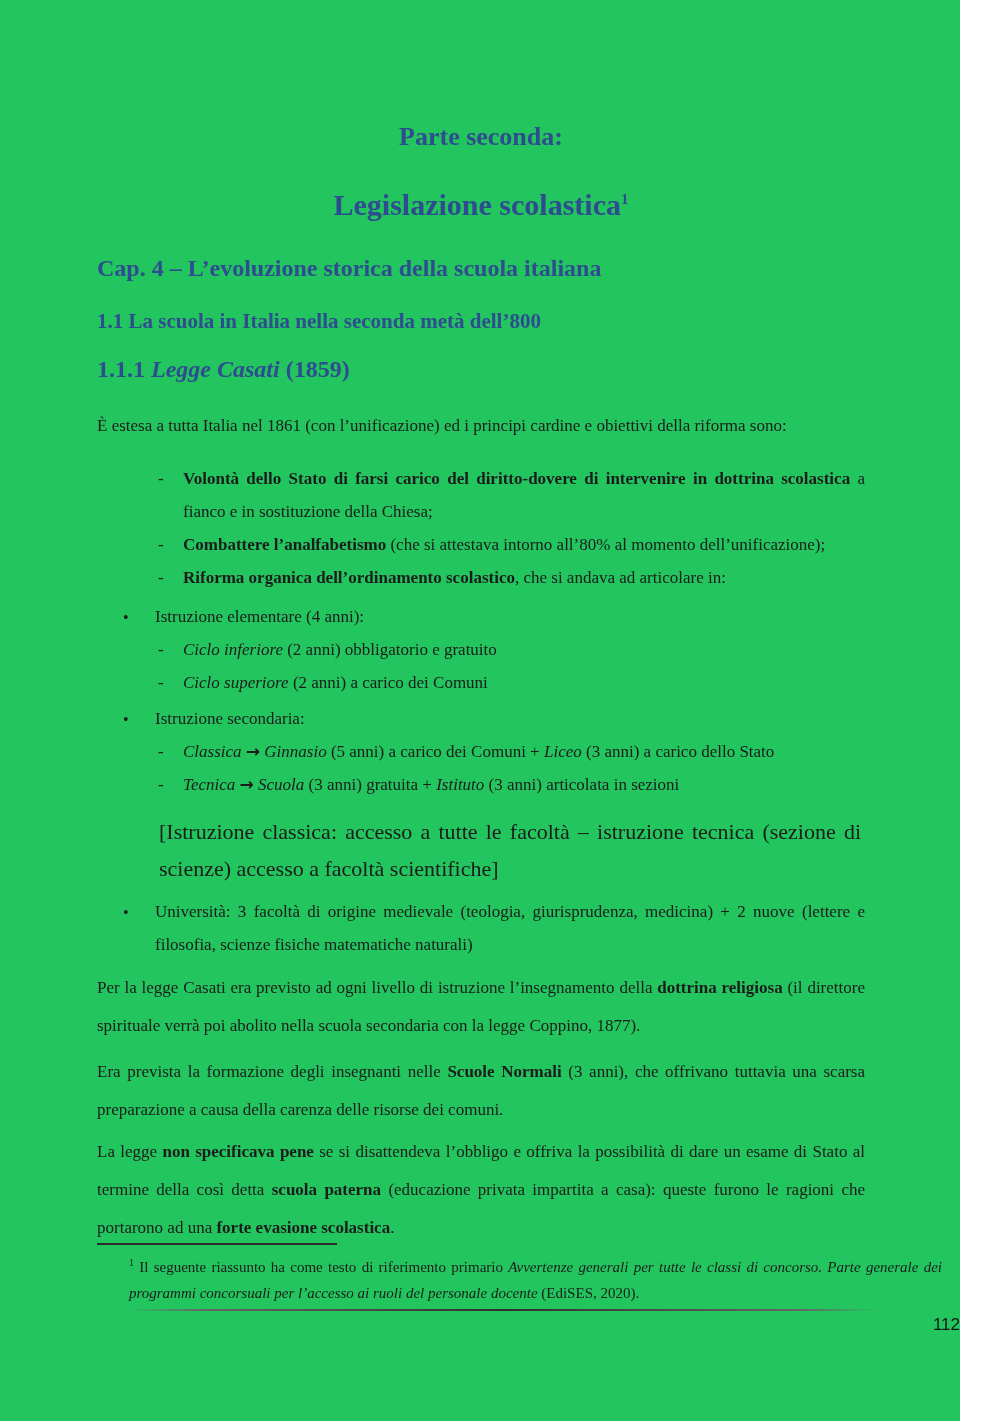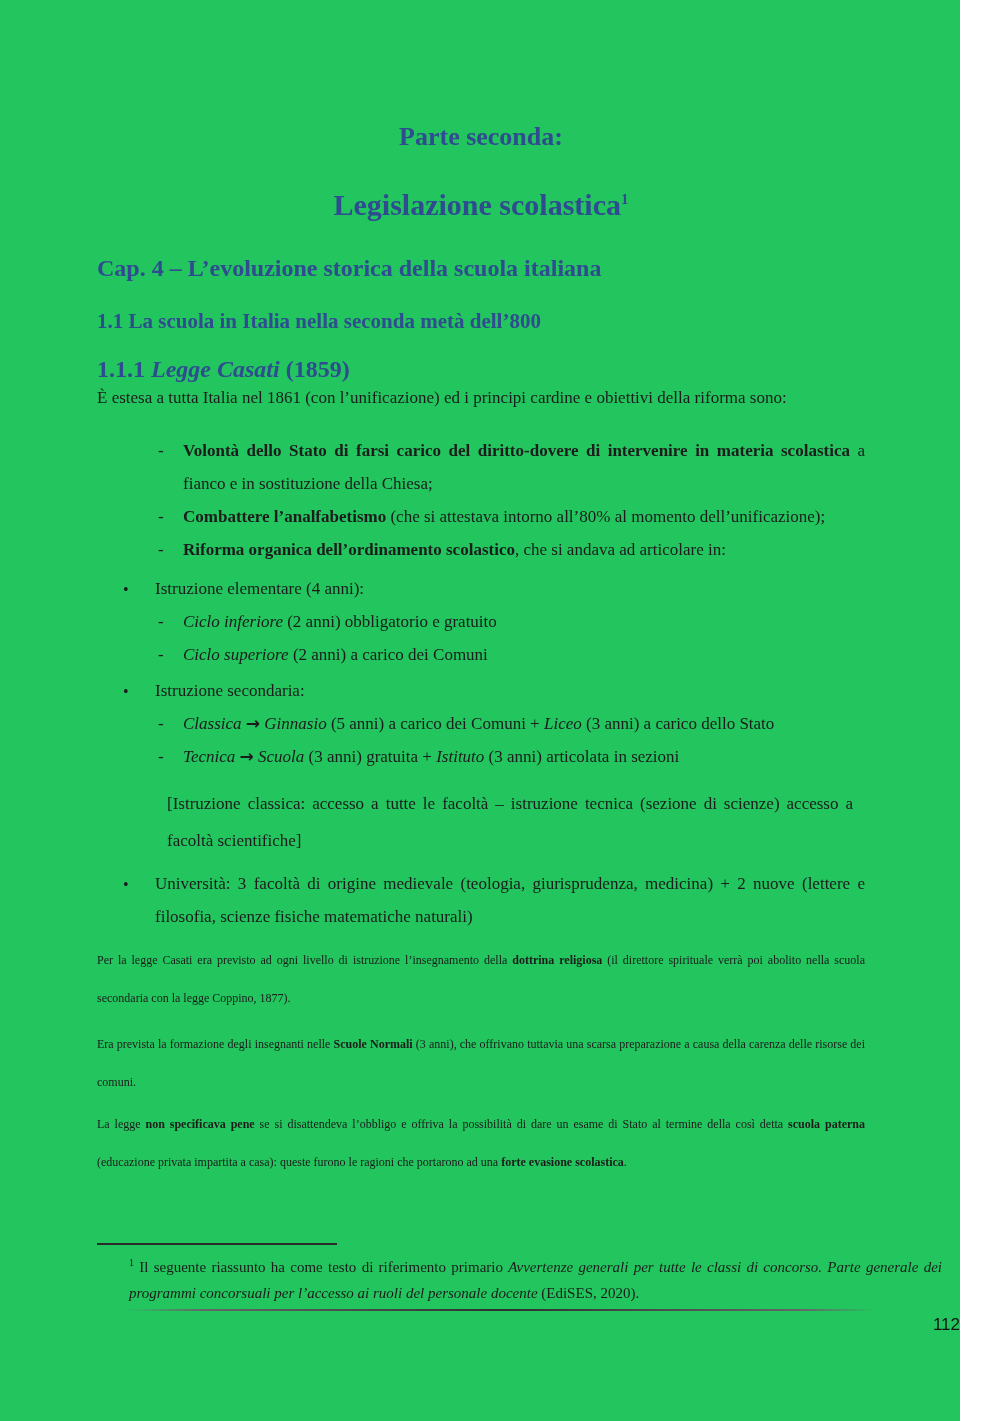--- a/index.html
+++ b/index.html
@@ -19,38 +19,38 @@
           color:var(--blue);font-weight:700;}
   .title2{margin:32px 0 0;font-size:30px;line-height:38px;text-align:center;
           color:var(--blue);font-weight:700;}
   .title2 sup{font-size:15px;line-height:0;}
 
   .chapter{margin:28px 0 0;font-size:24px;line-height:32px;color:var(--blue);font-weight:700;}
   .section{margin:23px 0 0;font-size:21px;line-height:28px;color:var(--blue);font-weight:700;}
   .subsection{margin:21px 0 0;font-size:24px;line-height:27px;color:var(--blue);font-weight:700;}
   .subsection .name{font-style:italic;}
 
-  .intro{margin:0 0 0;font-size:17px;line-height:30px;white-space:nowrap;}
+  .intro{margin:28px 0 0;font-size:17px;line-height:30px;white-space:nowrap;}
 
   .dash-list{margin:21px 0 0;}
   .dash-item{position:relative;padding-left:86px;font-size:17px;line-height:33px;text-align:justify;}
   .dash-item>.marker{position:absolute;left:61px;top:0;}
 
   .bullet-item{position:relative;padding-left:58px;font-size:17px;line-height:33px;text-align:justify;}
   .bullet-item>.marker{position:absolute;left:26px;top:1px;font-size:16px;}
 
   .sub-dash{position:relative;padding-left:86px;font-size:17px;line-height:33px;}
   .sub-dash>.marker{position:absolute;left:61px;top:0;}
 
   .m-b1{margin-top:6px;}
   .m-b2{margin-top:3px;}
-  .note{margin:12px 12px 0;padding-left:58px;font-size:17px;line-height:37px;text-align:justify;}
+  .note{margin:12px 4px 0;padding-left:58px;font-size:22px;line-height:37px;text-align:justify;}
   .m-b3{margin-top:8px;}
 
-  .par{margin:8px 0 0;font-size:12px;line-height:38px;text-align:justify;}
+  .par{margin:8px 0 0;font-size:17px;line-height:38px;text-align:justify;}
   .par.tight{margin-top:4px;}
 
   .b{font-weight:700;}
   .i{font-style:italic;}
   .arrow{font-family:"DejaVu Sans", sans-serif;font-weight:700;}
 
   .footnote-rule{position:absolute;left:97px;top:1243px;width:240px;height:0;
                  border-top:2px solid #2b2b2b;}
   .footnote{position:absolute;left:97px;top:1250px;width:813px;
             font-size:15px;line-height:26px;text-align:justify;margin-left:32px;}
@@ -76,21 +76,21 @@
 
     <h3 class="section">1.1 La scuola in Italia nella seconda metà dell’800</h3>
 
     <h4 class="subsection"><span>1.1.1 </span><span class="name">Legge Casati</span><span> (1859)</span></h4>
 
     <p class="intro"><span>È estesa a tutta Italia nel 1861 (con l’unificazione) ed i principi cardine e obiettivi della riforma sono:</span></p>
 
     <div class="dash-list">
       <div class="dash-item">
         <span class="marker">-</span>
-        <span><span class="b">Volontà dello Stato di farsi carico del diritto-dovere di intervenire in materia scolastica</span><span> a fianco e in sostituzione della Chiesa;</span></span>
+        <span><span class="b">Volontà dello Stato di farsi carico del diritto-dovere di intervenire in dottrina scolastica</span><span> a fianco e in sostituzione della Chiesa;</span></span>
       </div>
       <div class="dash-item">
         <span class="marker">-</span>
         <span><span class="b">Combattere l’analfabetismo</span><span> (che si attestava intorno all’80% al momento dell’unificazione);</span></span>
       </div>
       <div class="dash-item">
         <span class="marker">-</span>
         <span><span class="b">Riforma organica dell’ordinamento scolastico</span><span>, che si andava ad articolare in:</span></span>
       </div>
     </div>

